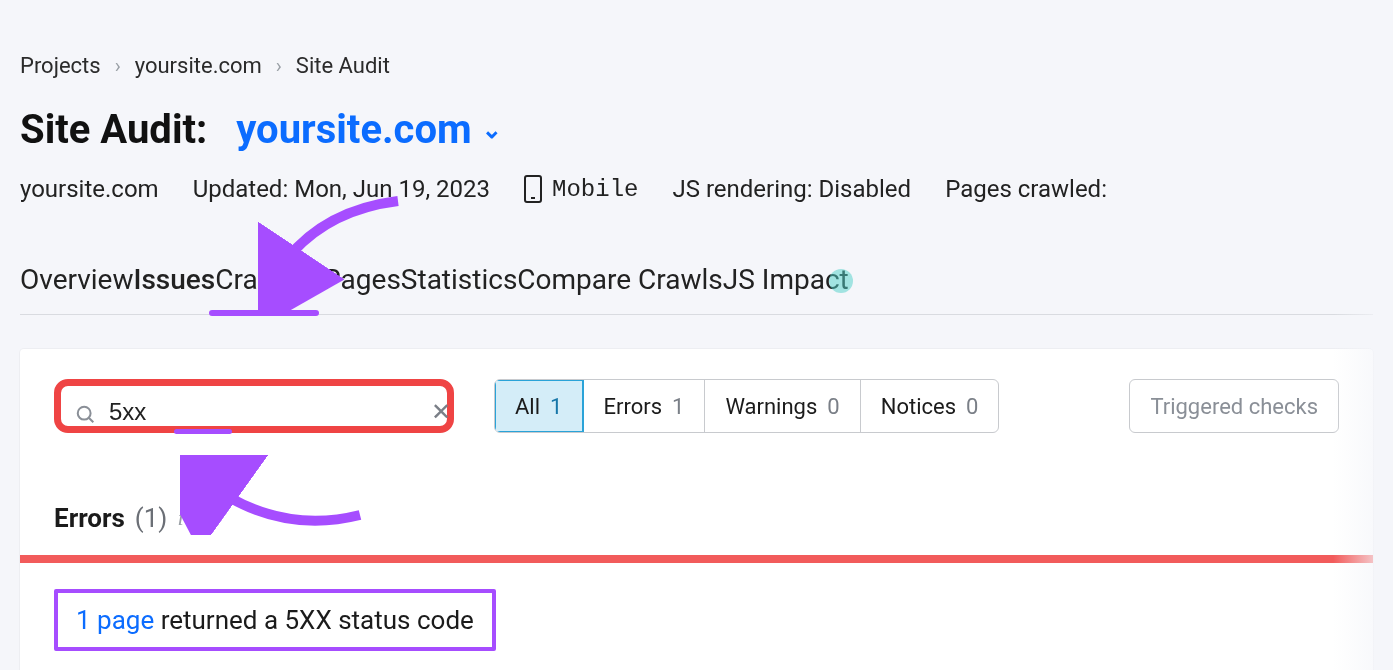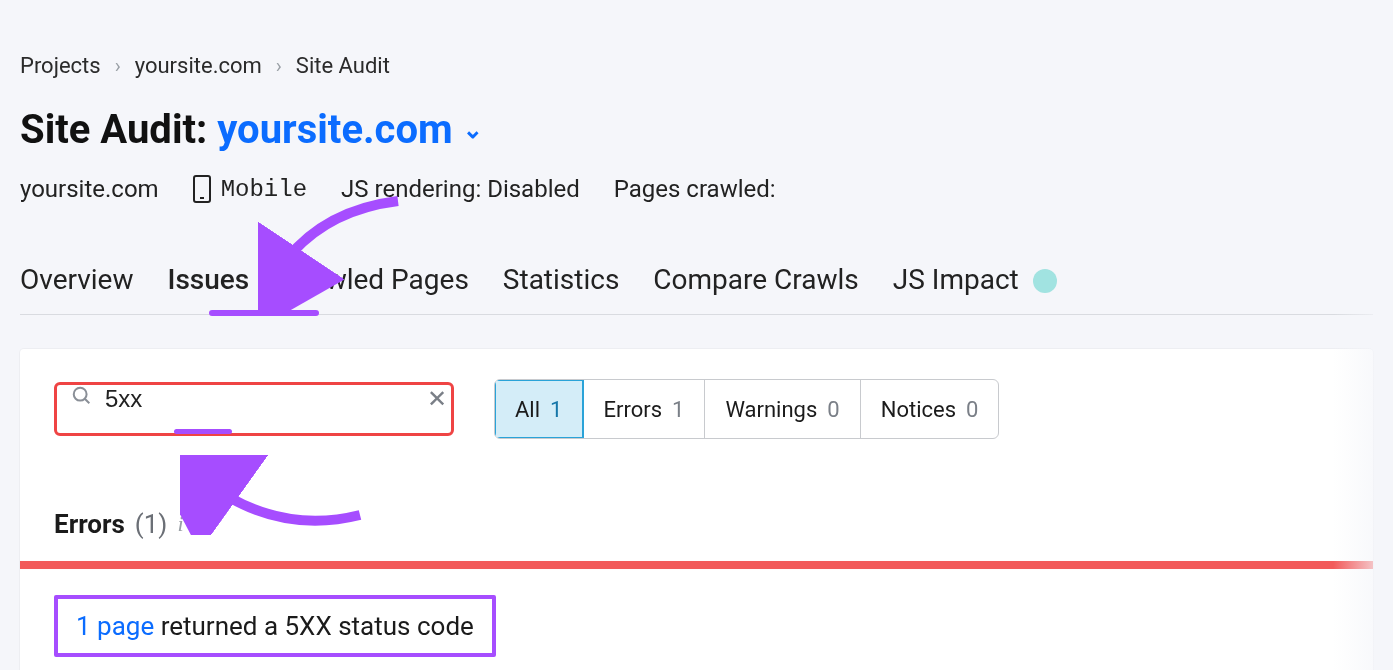--- a/index.html
+++ b/index.html
@@ -19,21 +19,21 @@
     gap: 14px;
     font-size: 22px;
     color: #4a4a4a;
   }
   .breadcrumb a { color: #2b2b2b; text-decoration: none; cursor: pointer; }
   .breadcrumb .sep { color: #9aa0a6; font-size: 20px; }
   
   .title-row {
     display: flex;
     align-items: flex-end;
-    gap: 10px;
+    gap: 29px;
     margin-top: 28px;
   }
   .title-row .static { font-size: 40px; font-weight: 700; color: #111; }
   .title-row .domain { font-size: 40px; font-weight: 700; color: #0b6cff; cursor: pointer; display: flex; align-items: center; gap: 10px;}
   .title-row .chev { color:#0b6cff; font-size: 24px; }
   
   .meta-row {
     margin-top: 22px;
     display: flex;
     align-items: center;
@@ -52,21 +52,20 @@
   }
   .fade-right {
     position: absolute; top:0; right:0; bottom:0; width:60px;
     background: linear-gradient(to right, rgba(245,246,250,0), #f5f6fa);
     pointer-events:none;
   }
   
   .tabs {
     margin-top: 60px;
     display: flex;
-    gap: 34px;
     font-size: 28px;
     color: #222;
     border-bottom: 1px solid #d9dbe0;
     position: relative;
   }
   .tab { padding-bottom: 18px; cursor: pointer; white-space: nowrap; }
   .tab.active { font-weight: 500; }
   .tab.active::after {
     content:""; position:absolute; height:5px; background:#a64dff; bottom:-1px;
   }
@@ -78,36 +77,36 @@
   
   .panel {
     background:#fff; margin-top:34px; border-radius:4px 4px 0 0; padding-top:30px;
     box-shadow: 0 0 0 1px rgba(0,0,0,0.03);
     position:relative;
   }
   .panel-inner { padding: 0 34px; }
   .filter-row { display:flex; align-items:center; gap:40px; }
   
   .search {
-    display:flex; align-items:flex-start; gap:12px;
-    border:3px solid #ef4444; border-radius:6px;
+    display:flex; align-items:flex-end; gap:12px;
+    border:7px solid #ef4444; border-radius:14px;
     height:54px; width:400px; padding:0 14px;
   }
   .search svg { flex:none; }
   .search input {
     border:none; outline:none; font-size:24px; flex:1; color:#222; background:transparent;
   }
   .search .clear { color:#7a7f87; font-size:24px; cursor:pointer; font-weight:300;}
   .search-underline {
     position:absolute; height:5px; background:#a64dff; border-radius:3px;
     width:58px; left:154px; top:80px;
   }
   
   .seg {
-    display:flex; border:1px solid #c8cace; border-radius:6px; overflow:hidden; height:60px;
+    display:flex; border:1px solid #c8cace; border-radius:6px; overflow:hidden; height:54px;
   }
   .seg-item {
     display:flex; align-items:center; gap:10px; padding:0 20px; font-size:22px; cursor:pointer;
     border-right:1px solid #c8cace;
   }
   .seg-item:last-child { border-right:none; }
   .seg-item .count { color:#7a7f87; }
   .seg-item.active { background:#d4edf8; outline:2px solid #2aa3d8; outline-offset:-1px; z-index:1; }
   .seg-item.active .count { color:#1676a8; }
   .triggered {
@@ -160,20 +159,23 @@
   <div class="title-row">
     <span class="static">Site Audit:</span>
     <span class="domain">
       <span>yoursite.com</span>
       <span class="chev">⌄</span>
     </span>
   </div>
 
   <div class="meta-row">
     <span>yoursite.com</span>
+    <span>
+      <span>Updated:</span> <span>Mon, Jun 19, 2023</span>
+    </span>
     <span class="mobile-item">
       <span class="mobile-icon"></span>
       <span>Mobile</span>
     </span>
     <span>
       <span>JS rendering:</span> <span>Disabled</span>
     </span>
     <span>Pages crawled:</span>
   </div>
 
@@ -210,20 +212,21 @@
           </div>
           <div class="seg-item">
             <span>Warnings</span>
               <span class="count">0</span>
           </div>
           <div class="seg-item">
             <span>Notices</span>
               <span class="count">0</span>
           </div>
         </div>
+        <div class="triggered">Triggered checks</div>
       </div>
       <div class="search-underline"></div>
 
       <div class="errors-heading">
         <span class="label">Errors</span>
         <span class="cnt">(1)</span>
         <span class="info">i</span>
       </div>
     </div>
     <div class="red-bar"></div>

